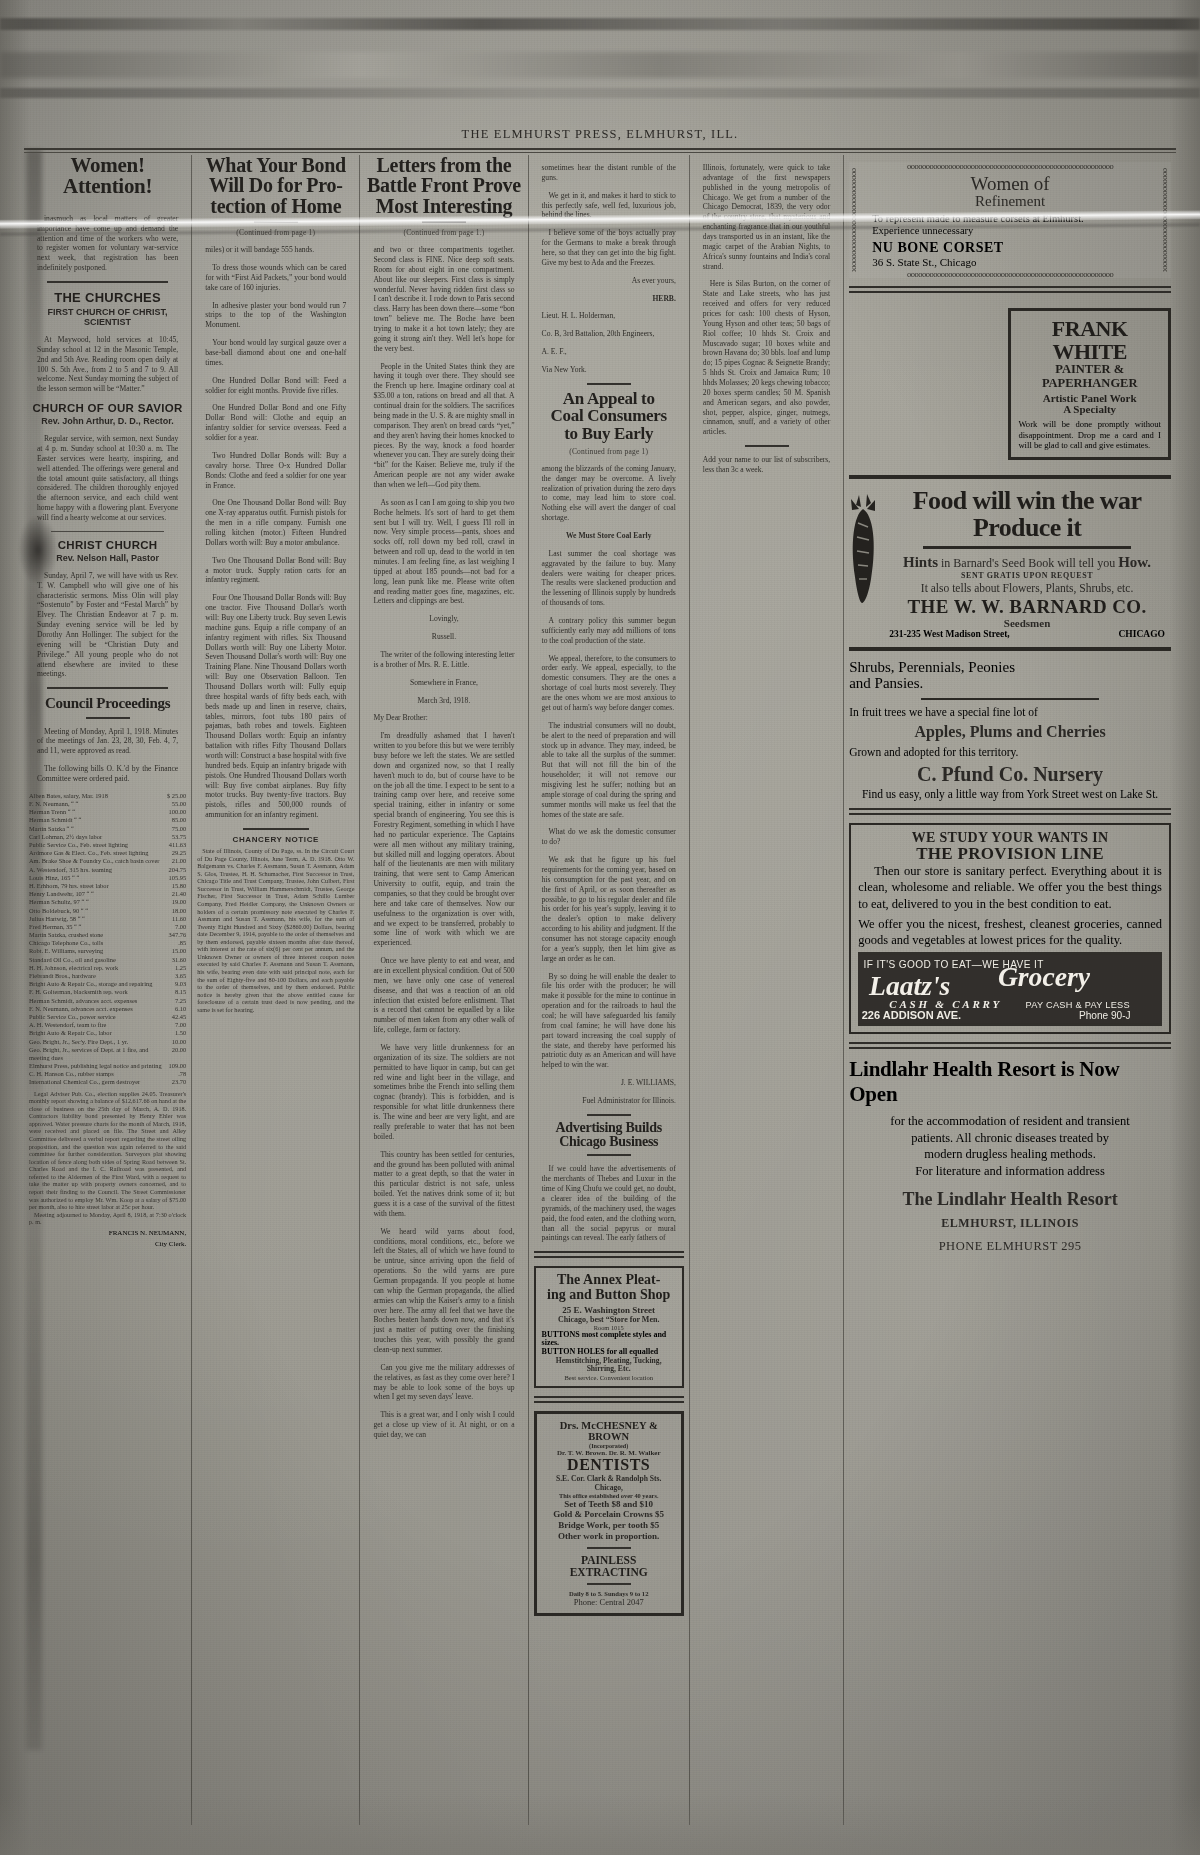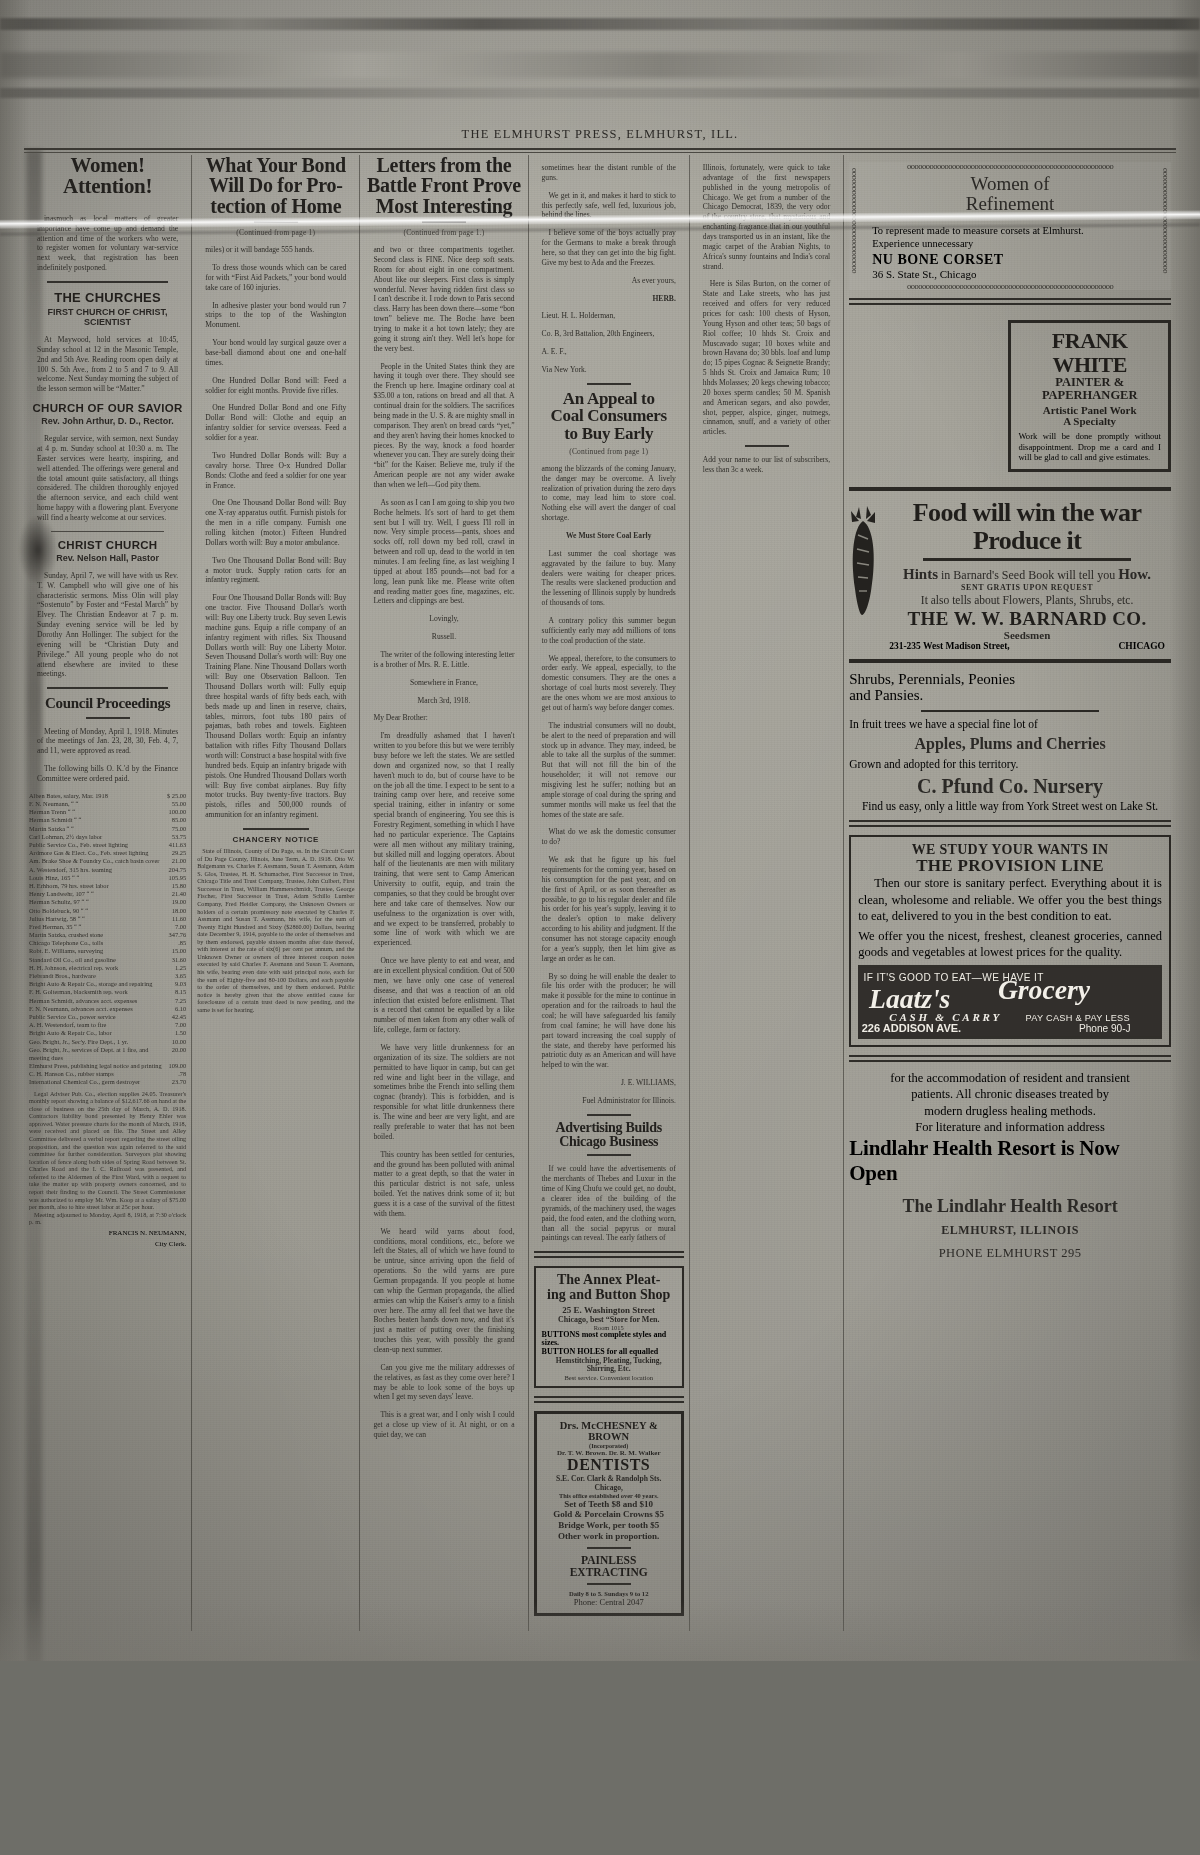--- a/index.html
+++ b/index.html
@@ -1,19 +1,19 @@
 <!DOCTYPE html>
 <html><head>
 <meta charset="utf-8">
 <title>The Elmhurst Press newspaper scan</title>
 <style>
   html,body{margin:0;padding:0;background:#6e6e68;}
   body{font-family:"Liberation Serif",serif;}
   #page{
-    position:relative;width:1200px;height:1661px;overflow:hidden;
+    position:relative;width:1200px;height:1855px;overflow:hidden;
     background:
       radial-gradient(ellipse at 20% 12%, rgba(255,255,255,.10), rgba(0,0,0,0) 60%),
       radial-gradient(ellipse at 78% 70%, rgba(255,255,255,.07), rgba(0,0,0,0) 55%),
       linear-gradient(175deg,#9d9b93 0%,#a7a59c 14%,#a2a097 45%,#9b9990 70%,#93918a 100%);
   }
   
   #grain{position:absolute;inset:0;pointer-events:none;opacity:.30;mix-blend-mode:multiply;
     background-image:
       repeating-linear-gradient(0deg, rgba(0,0,0,.06) 0 1px, rgba(255,255,255,0) 1px 2px),
       repeating-linear-gradient(90deg, rgba(0,0,0,.05) 0 1px, rgba(255,255,255,0) 1px 3px);}
@@ -451,21 +451,21 @@
 
     <div class="col c6">
 
       <div class="ad beadbox">
         <div class="bead top">ooooooooooooooooooooooooooooooooooooooooooooooooooooooo</div>
         <div class="bead bot">ooooooooooooooooooooooooooooooooooooooooooooooooooooooo</div>
         <div class="bead lt">oooooooooooooooooooooooooooo</div>
         <div class="bead rt">oooooooooooooooooooooooooooo</div>
         <div style="padding:4px 14px 2px">
           <div class="c" style="font-size:19px;line-height:1.05">Women of</div>
-          <div class="c" style="font-size:19px;line-height:1.05;margin-bottom:11px">Refinement</div>
+          <div class="c" style="font-size:15px;line-height:1.05;margin-bottom:3px">Refinement</div>
           <div style="font-size:10.5px;line-height:1.22;text-align:justify">To represent made to measure corsets at Elmhurst.</div>
           <div style="font-size:10.5px;line-height:1.22">Experience unnecessary</div>
           <div style="font-size:14px;font-weight:bold;letter-spacing:.5px;margin-top:2px">NU BONE CORSET</div>
           <div style="font-size:11px">36 S. State St., Chicago</div>
         </div>
       </div>
 
       <div class="dbl"></div>
 
       <div style="display:flex;gap:8px;align-items:flex-start">
@@ -550,27 +550,27 @@
               <text x="152" y="34" font-size="30">Grocery</text>
               <text x="34" y="58" font-size="12" letter-spacing="3">CASH &amp; CARRY</text>
             </g>
           </svg>
         </div>
       </div>
 
       <div class="dbl"></div>
 
       <div class="ad">
+        <div style="font-size:21px;font-weight:bold;letter-spacing:-.2px">Lindlahr Health Resort is Now Open</div>
         <div style="font-size:12.5px;margin-top:6px;line-height:1.32;text-align:center">
           <div>for the accommodation of resident and transient</div>
           <div>patients.   All  chronic  diseases  treated  by</div>
           <div>modern drugless healing methods.</div>
           <div>For literature and information address</div>
         </div>
-        <div style="font-size:21px;font-weight:bold;letter-spacing:-.2px">Lindlahr Health Resort is Now Open</div>
         <div class="c" style="font-size:18px;font-weight:bold;margin-top:10px">The Lindlahr Health Resort</div>
         <div class="c" style="font-size:12px;font-weight:bold;letter-spacing:.5px;margin-top:6px">ELMHURST, ILLINOIS</div>
         <div class="c" style="font-size:12.5px;letter-spacing:.5px;margin-top:8px">PHONE ELMHURST 295</div>
       </div>
 
     </div>
 
   </div>
   </div>
 

